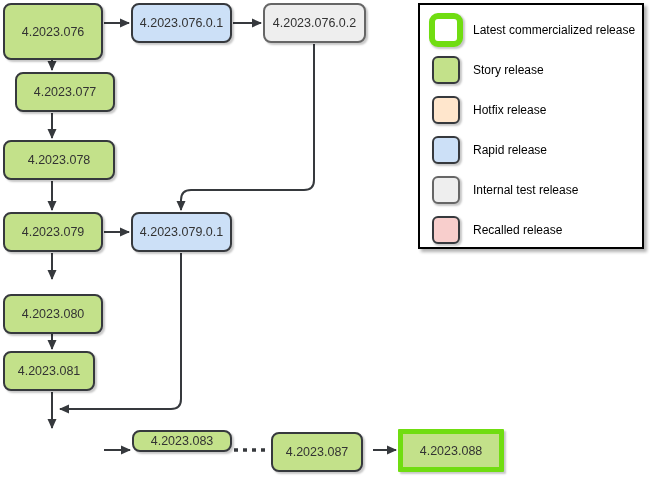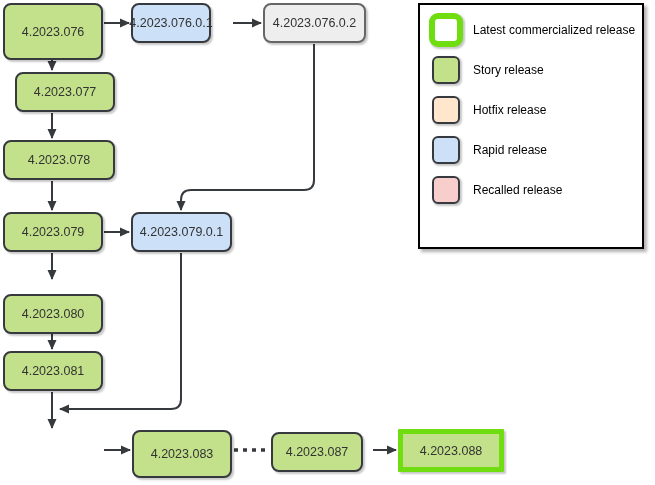--- a/index.html
+++ b/index.html
@@ -67,29 +67,29 @@
         <path d="M 52,392 L 52,428" fill="none" stroke="#36393d" stroke-width="2" stroke-linejoin="round" marker-end="url(#arrowhead)"></path>
         <path d="M 181,253 L 181,399 Q 181,409 171,409 L 60,409" fill="none" stroke="#36393d" stroke-width="2" stroke-linejoin="round" marker-end="url(#arrowhead)"></path>
         <path d="M 104,450 L 130,450" fill="none" stroke="#36393d" stroke-width="2" stroke-linejoin="round" marker-end="url(#arrowhead)"></path>
         <path d="M 234,450 L 269,450" fill="none" stroke="#36393d" stroke-width="3.5" stroke-linejoin="round" stroke-dasharray="4 5"></path>
         <path d="M 373,450 L 396,450" fill="none" stroke="#36393d" stroke-width="2" stroke-linejoin="round" marker-end="url(#arrowhead)"></path>
       </g>
   </svg>
 
   <div id="node-layer">
       <div class="node story" style="left: 3px; top: 3px; width: 100px; height: 57px;">4.2023.076</div>
-      <div class="node rapid" style="left: 131px; top: 3px; width: 80px; height: 40px;">4.2023.076.0.1</div>
+      <div class="node rapid" style="left: 131px; top: 3px; width: 101px; height: 40px;">4.2023.076.0.1</div>
       <div class="node internal" style="left: 263px; top: 3px; width: 103px; height: 40px;">4.2023.076.0.2</div>
       <div class="node story" style="left: 3px; top: 72px; width: 100px; height: 40px; margin-left: 12px;">4.2023.077</div>
       <div class="node story" style="left: 3px; top: 140px; width: 112px; height: 40px;">4.2023.078</div>
       <div class="node story" style="left: 3px; top: 212px; width: 100px; height: 40px;">4.2023.079</div>
       <div class="node rapid" style="left: 131px; top: 212px; width: 101px; height: 40px;">4.2023.079.0.1</div>
       <div class="node story" style="left: 3px; top: 294px; width: 100px; height: 40px;">4.2023.080</div>
-      <div class="node story" style="left: 3px; top: 351px; width: 100px; height: 40px;">4.2023.081</div>
-      <div class="node story" style="left: 132px; top: 430px; width: 100px; height: 48px;">4.2023.083</div>
+      <div class="node story" style="left: 3px; top: 351px; width: 92px; height: 40px;">4.2023.081</div>
+      <div class="node story" style="left: 132px; top: 430px; width: 100px; height: 22px;">4.2023.083</div>
       <div class="node story" style="left: 271px; top: 432px; width: 92px; height: 40px;">4.2023.087</div>
       <div class="node latest" style="left: 398px; top: 429px; width: 106px; height: 43px;">4.2023.088</div>
     </div>
 
   <div class="legend">
     <div id="legend-items">
         <div class="legend-item">
           <div class="swatch-wrap">
             <div class="swatch latest"></div>
           </div>
@@ -108,19 +108,25 @@
           <span class="legend-label">Hotfix release</span>
         </div>
         <div class="legend-item">
           <div class="swatch-wrap">
             <div class="swatch rapid"></div>
           </div>
           <span class="legend-label">Rapid release</span>
         </div>
         <div class="legend-item">
           <div class="swatch-wrap">
+            <div class="swatch internal"></div>
+          </div>
+          <span class="legend-label">Internal test release</span>
+        </div>
+        <div class="legend-item">
+          <div class="swatch-wrap">
             <div class="swatch recalled"></div>
           </div>
           <span class="legend-label">Recalled release</span>
         </div>
       </div>
   </div>
 </div>
 
 </body></html>

